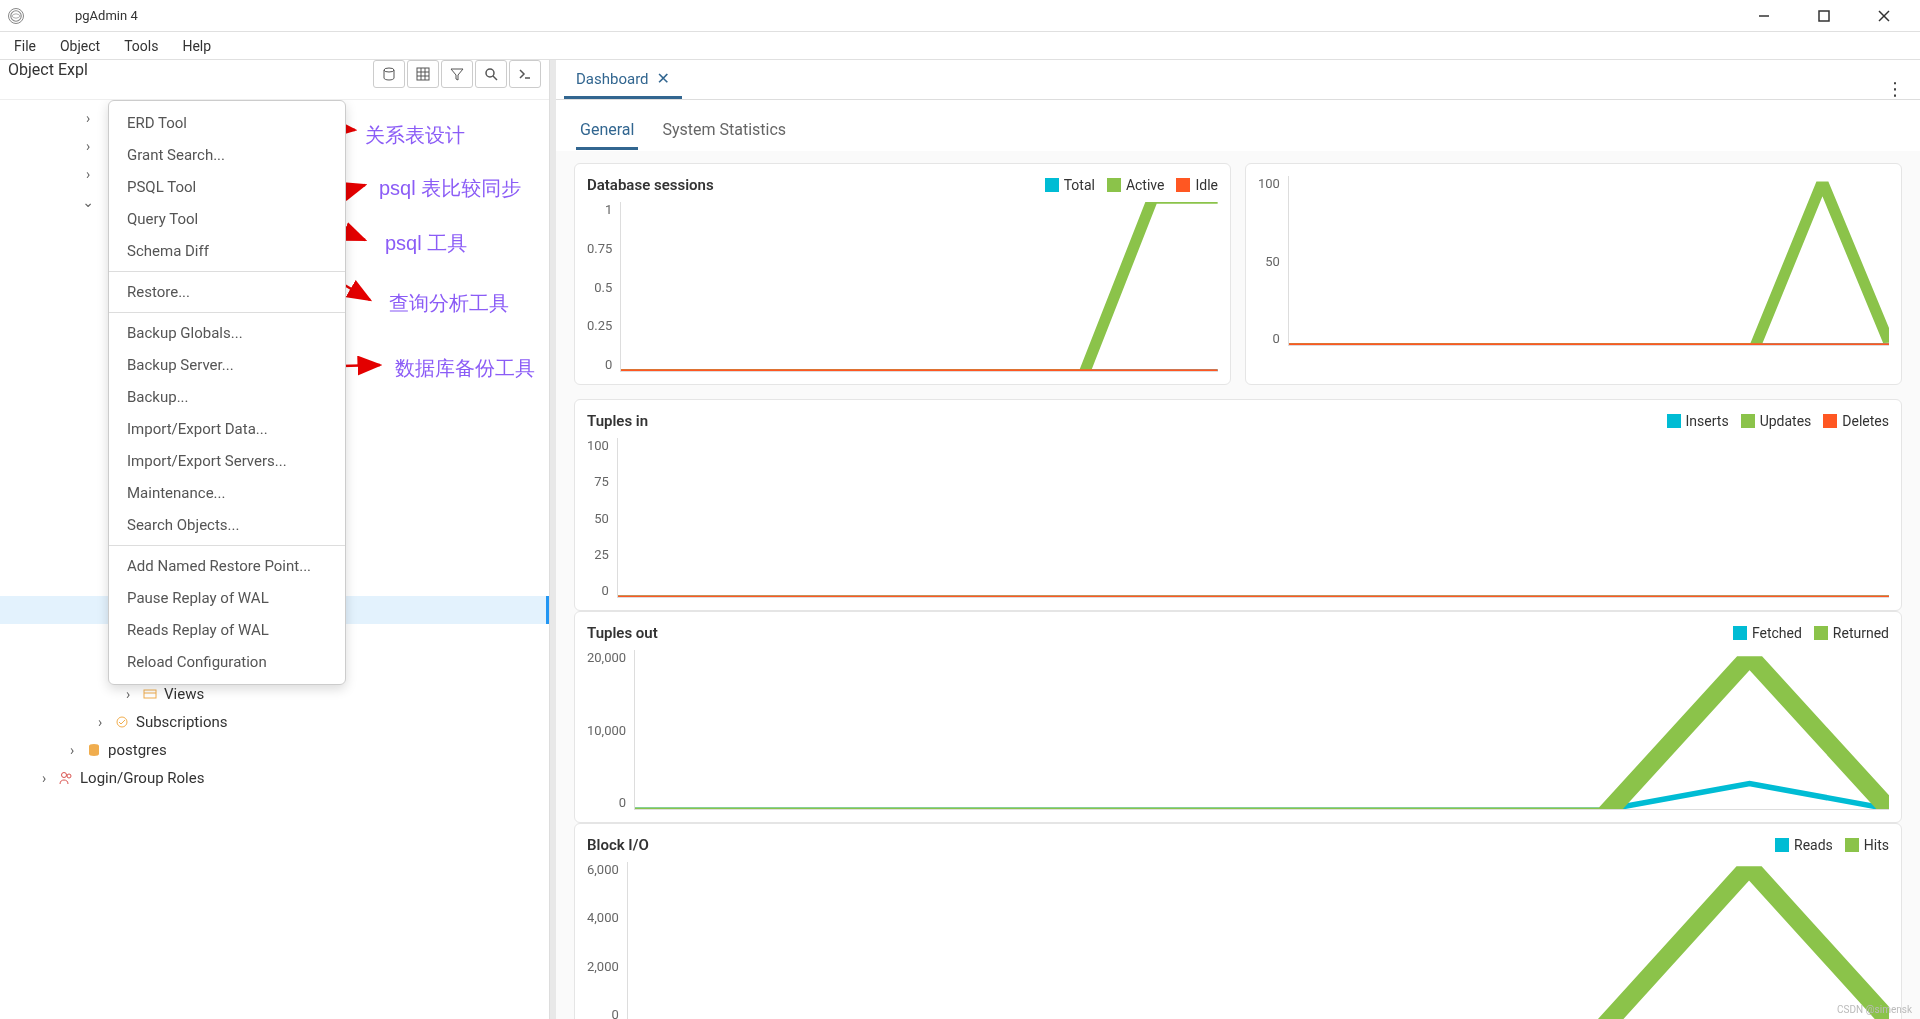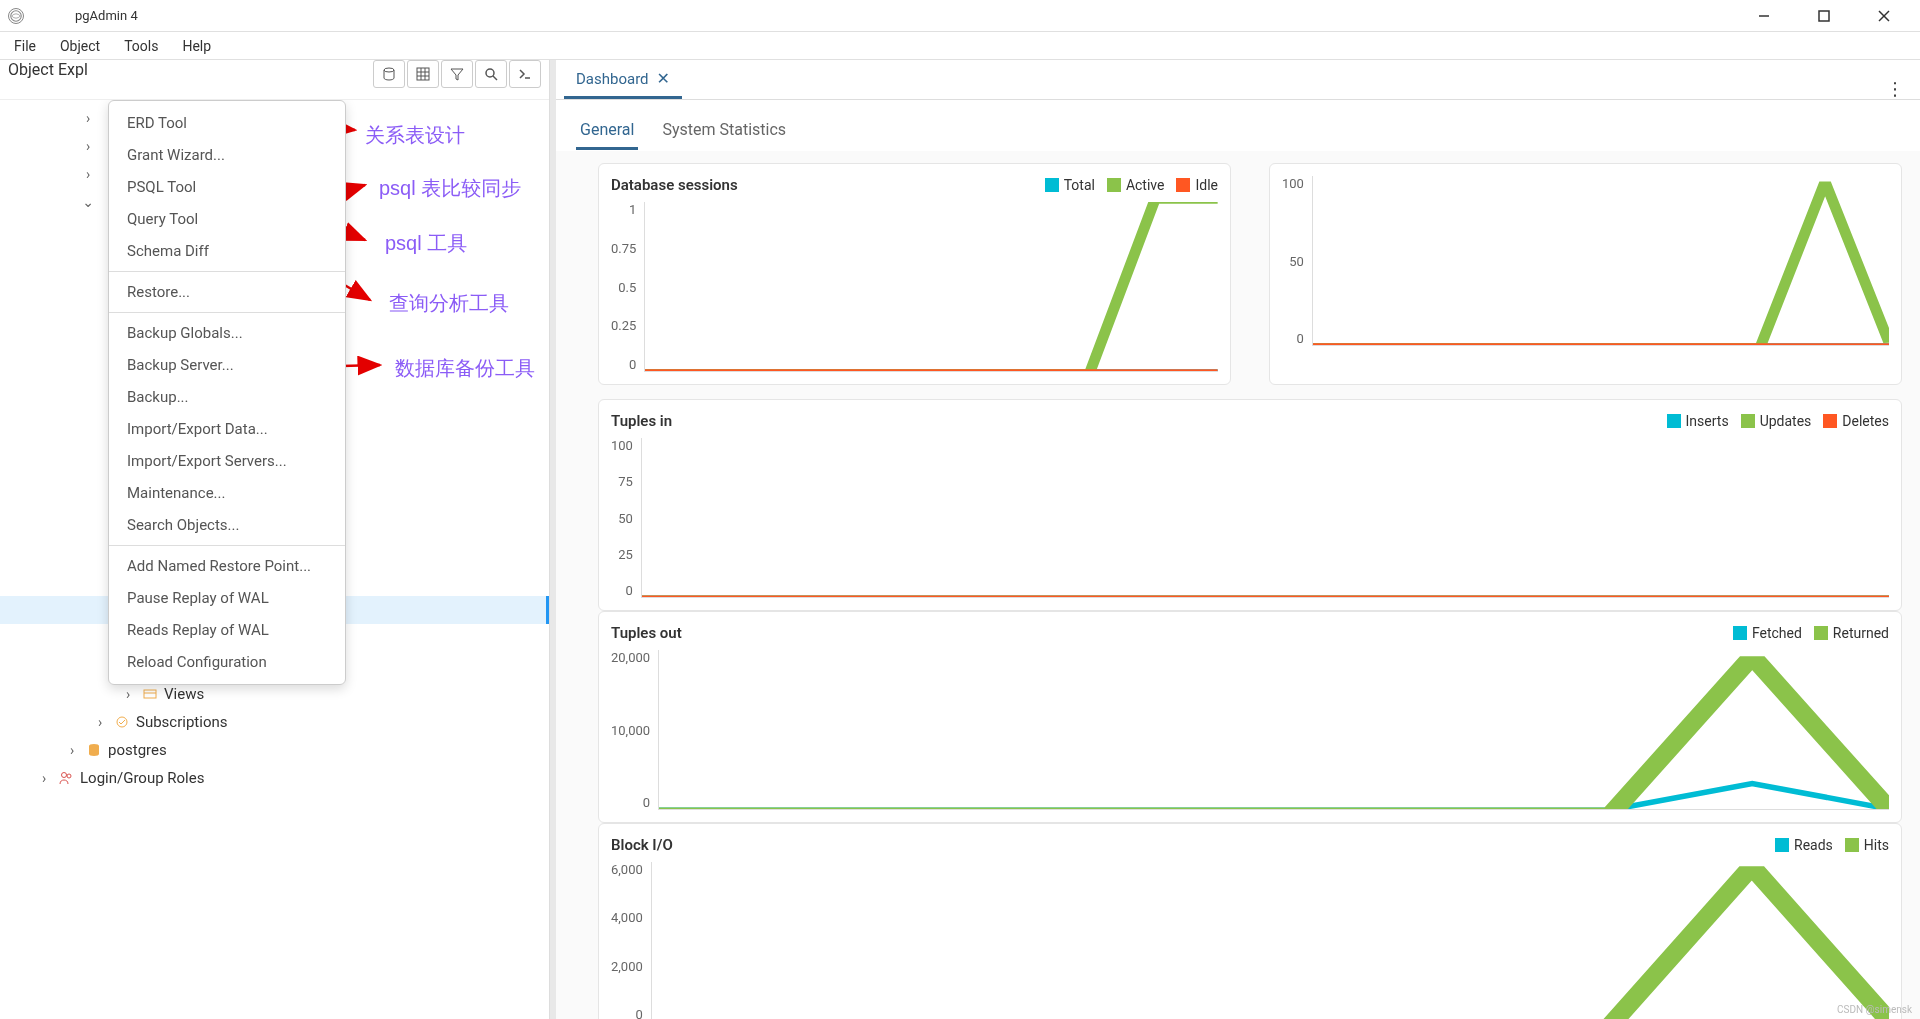--- a/index.html
+++ b/index.html
@@ -30,21 +30,21 @@
 .tabs-row { height: 40px; display: flex; align-items: flex-end; border-bottom: 1px solid #ddd; padding: 0 8px; }
 .tab { display: flex; align-items: center; gap: 8px; padding: 8px 12px; border-bottom: 3px solid #326690; color: #326690; font-size: 15px; }
 .tab-close { cursor: pointer; font-size: 16px; }
 .kebab { margin-left: auto; margin-right: 8px; cursor: pointer; font-size: 18px; }
 .sub-tabs { display: flex; gap: 20px; padding: 12px 20px 0; border-bottom: 1px solid transparent; }
 .sub-tab { padding: 8px 4px; cursor: pointer; font-size: 16px; color: #666; }
 .sub-tab.active { color: #326690; border-bottom: 3px solid #326690; text-align: center; }
 .dashboard-body { flex: 1; overflow: auto; padding: 12px 18px; background: #fafafa; }
 .chart-grid { display: grid; grid-template-columns: 1fr 1fr; gap: 14px; margin-bottom: 14px; }
 .chart-row3 { display: grid; grid-template-columns: 1fr; margin-bottom: 14px; }
-.chart-card { background: #fff; border: 1px solid #e5e5e5; border-radius: 6px; padding: 12px; margin-left: 24px; }
+.chart-card { background: #fff; border: 1px solid #e5e5e5; border-radius: 6px; padding: 12px; }
 .chart-header { display: flex; align-items: center; flex-wrap: wrap; gap: 6px 12px; margin-bottom: 8px; }
 .chart-title { font-weight: 600; font-size: 15px; margin-right: auto; }
 .legend-item { display: flex; align-items: center; gap: 5px; font-size: 14px; }
 .legend-sw { width: 14px; height: 14px; }
 .chart-body { height: 170px; display: flex; }
 .chart-body.small { height: 160px; }
 .y-axis { display: flex; flex-direction: column; justify-content: space-between; align-items: flex-end; padding-right: 8px; font-size: 13px; color: #666; }
 .plot-area { flex: 1; position: relative; border-left: 1px solid #ddd; border-bottom: 1px solid #ddd; }
 .activity-card { background: #fff; border: 1px solid #e5e5e5; border-radius: 6px; padding: 12px; }
 .activity-title { font-weight: 600; font-size: 16px; margin-bottom: 12px; }
@@ -149,21 +149,21 @@
       <div class="tree-row" style="padding-left:80px">
           <span class="tree-chevron">›</span>
         </div>
       <div class="tree-row" style="padding-left:80px">
           <span class="tree-chevron">⌄</span>
         </div>
       <div style="height:380px"></div>
 
       <div class="dropdown-menu">
         <div class="menu-item">ERD Tool</div>
-        <div class="menu-item">Grant Wizard...</div>
+        <div class="menu-item">Grant Search...</div>
         <div class="menu-item">PSQL Tool</div>
         <div class="menu-item">Query Tool</div>
         <div class="menu-item">Schema Diff</div>
         <div class="menu-divider"></div>
         <div class="menu-item">Restore...</div>
         <div class="menu-divider"></div>
         <div class="menu-item">Backup Globals...</div>
         <div class="menu-item">Backup Server...</div>
         <div class="menu-item">Backup...</div>
         <div class="menu-item">Import/Export Data...</div>

